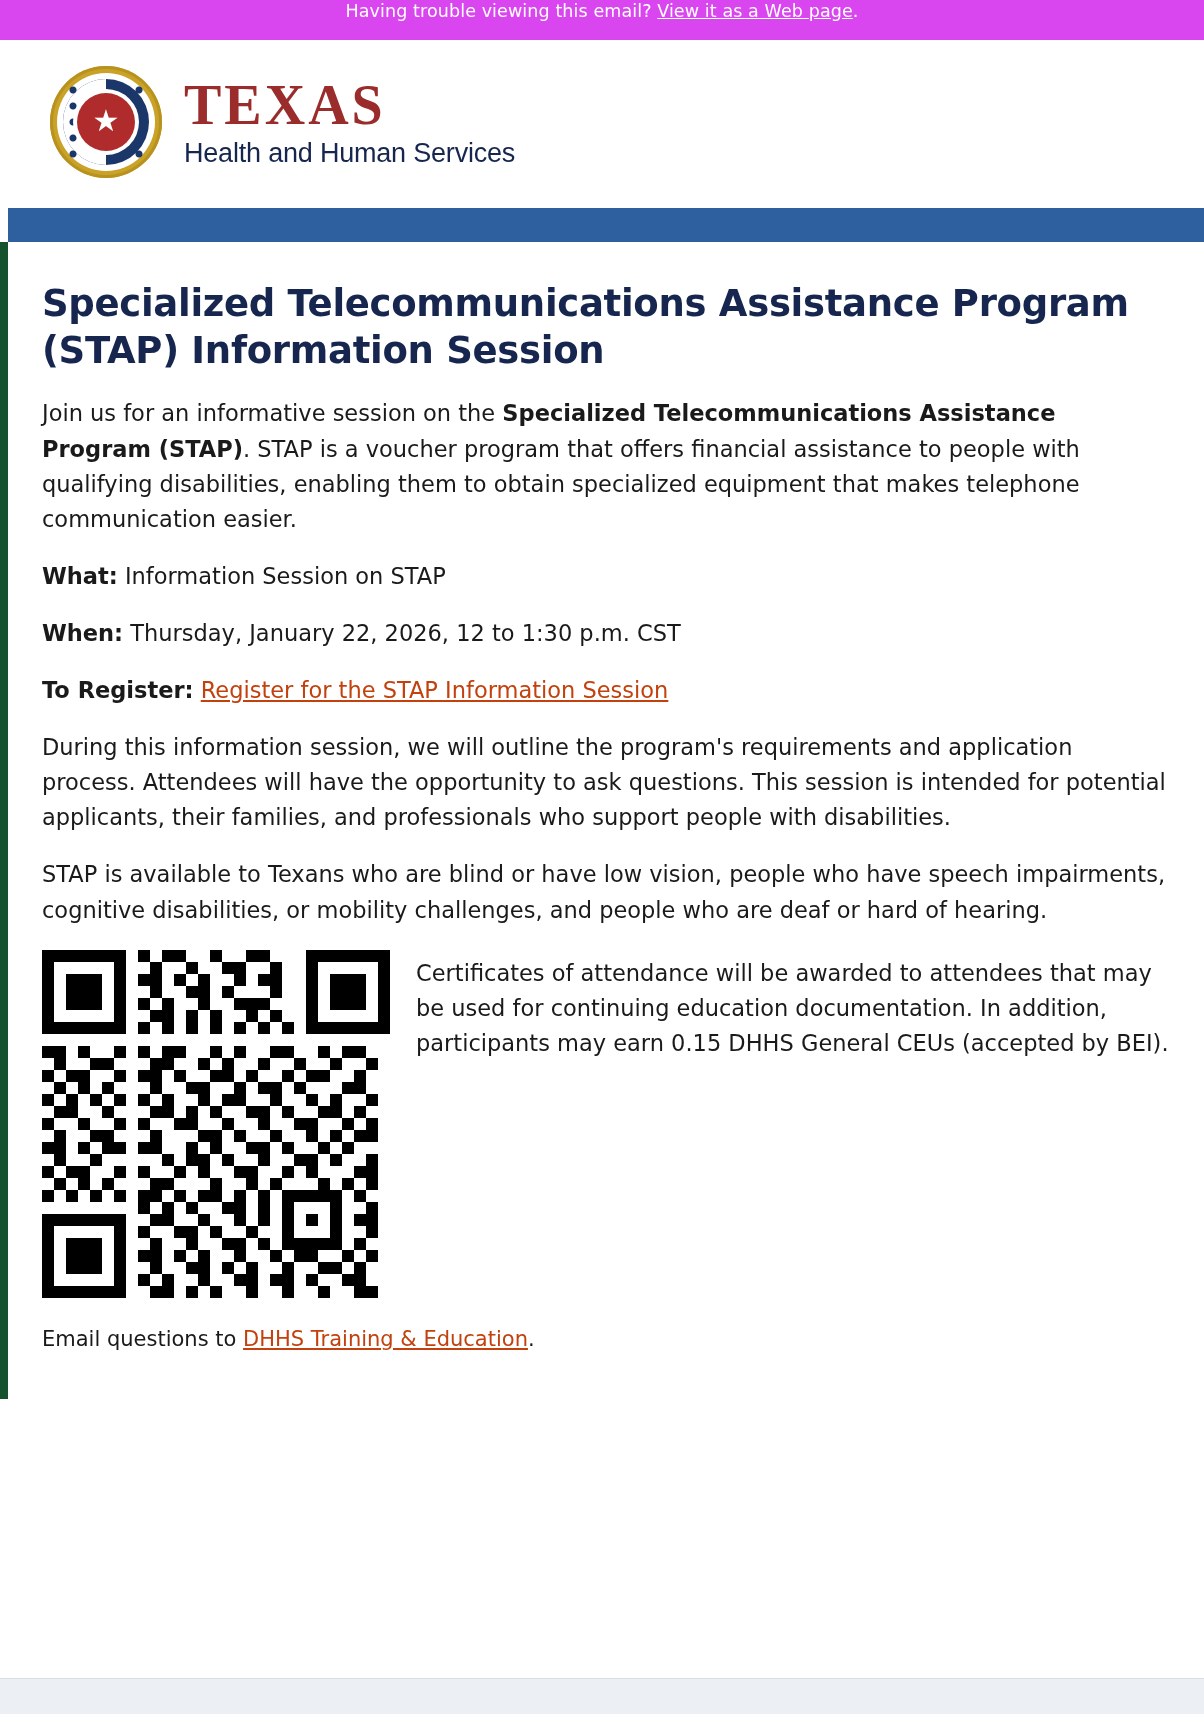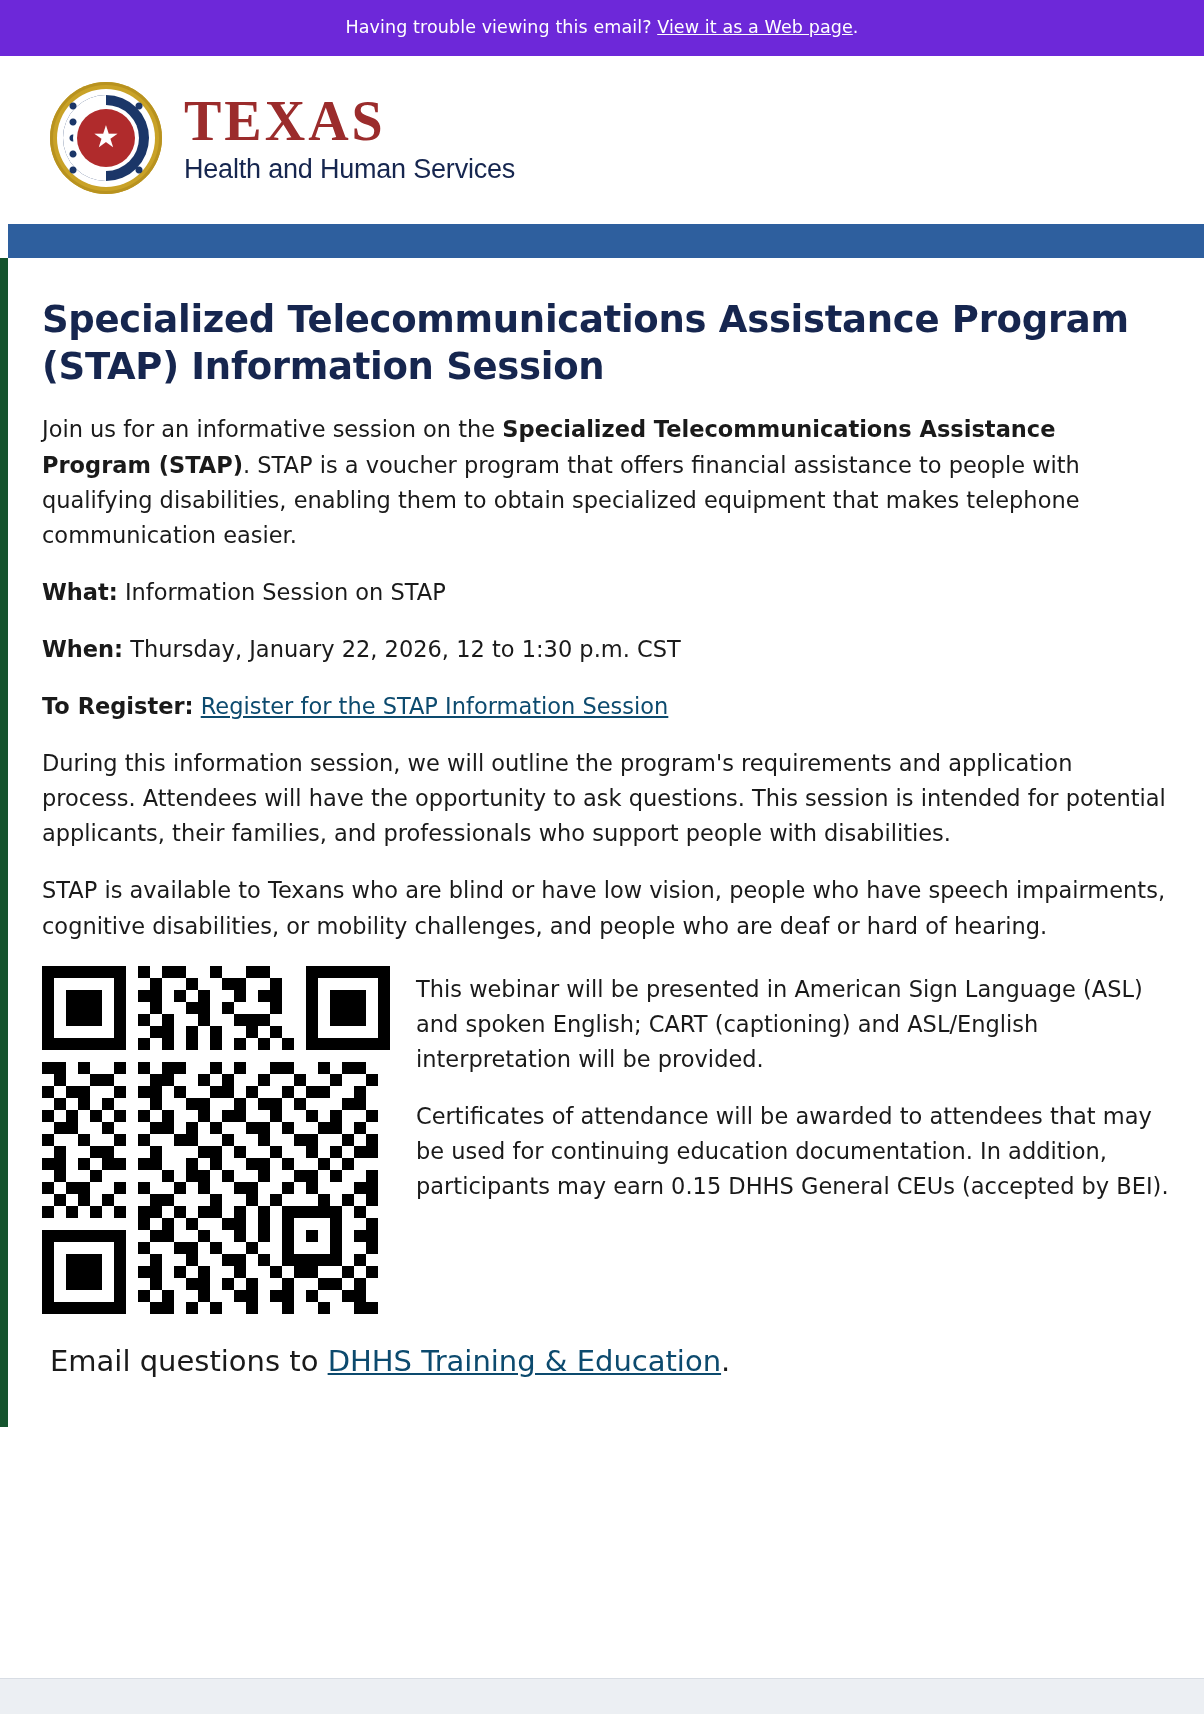--- a/index.html
+++ b/index.html
@@ -10,26 +10,26 @@
     font-family: "DejaVu Sans", sans-serif;
   }
   body {
     width: 1204px;
     min-height: 1714px;
     position: relative;
   }
 
   
   .preheader {
-    background: #6d28d9;
+    background: #d946ef;
     color: #ffffff;
     text-align: center;
     font-size: 17.5px;
     line-height: 1.3;
-    padding: 16px 10px 17px 10px;
+    padding: 0 10px 17px 10px;
     letter-spacing: 0.1px;
   }
   .preheader a {
     color: #ffffff;
     text-decoration: underline;
   }
 
   
   .logo-band {
     background: #ffffff;
@@ -142,21 +142,21 @@
     letter-spacing: -0.3px;
   }
   p.body-text {
     font-size: 22.5px;
     line-height: 1.56;
     color: #1a1a1a;
     margin: 0 0 22px 0;
   }
   .bold { font-weight: bold; }
   a.link {
-    color: #0c4a6e;
+    color: #c2410c;
     text-decoration: underline;
   }
   .label-bold { font-weight: bold; }
 
   
   .qr-heading {
     font-size: 22.5px;
     font-weight: bold;
     color: #1a1a1a;
     margin: 0 0 16px 0;
@@ -179,24 +179,24 @@
     flex: 1 1 auto;
     padding-top: 6px;
   }
   .qr-text p {
     font-size: 22.5px;
     line-height: 1.56;
     color: #1a1a1a;
     margin: 0 0 22px 0;
   }
   .footer-line {
-    font-size: 29px;
+    font-size: 21px;
     line-height: 1.5;
     color: #1a1a1a;
-    margin: 14px 0 0 8px;
+    margin: 14px 0 0 0;
     padding-bottom: 44px;
   }
   .bottom-strip {
     position: absolute;
     left: 0; right: 0; bottom: 0;
     height: 36px;
     background: #eceff3;
     border-top: 1px solid #d8dde4;
   }
 </style>
@@ -495,21 +495,20 @@
             <rect x="12" y="28" width="1" height="1"></rect>
           <rect x="14" y="28" width="1" height="1"></rect>
             <rect x="17" y="28" width="1" height="1"></rect>
           <rect x="20" y="28" width="1" height="1"></rect>
             <rect x="23" y="28" width="1" height="1"></rect>
           <rect x="26" y="28" width="2" height="1"></rect>
         </g>
       </svg>
     </div>
     <div class="qr-text">
-      <p>This webinar will be presented in American Sign Language (ASL) and spoken English; CART (captioning) and ASL/English interpretation will be provided.</p>
       <p>Certificates of attendance will be awarded to attendees that may be used for continuing education documentation. In addition, participants may earn 0.15 DHHS General CEUs (accepted by BEI).</p>
     </div>
   </div>
 
   <p class="footer-line">
     <span>Email questions to </span><a href="#" class="link">DHHS Training &amp; Education</a><span>.</span>
   </p>
 </div>
 
 <div class="bottom-strip"></div>

